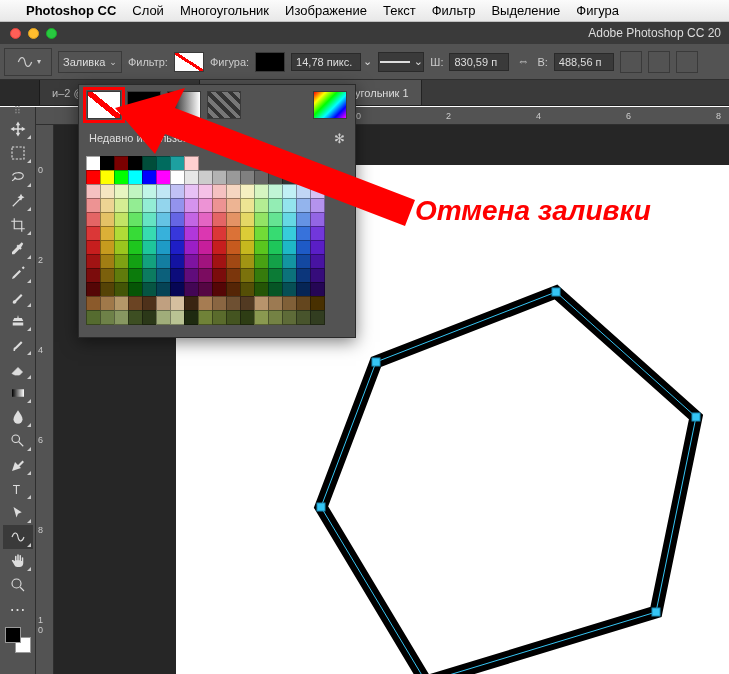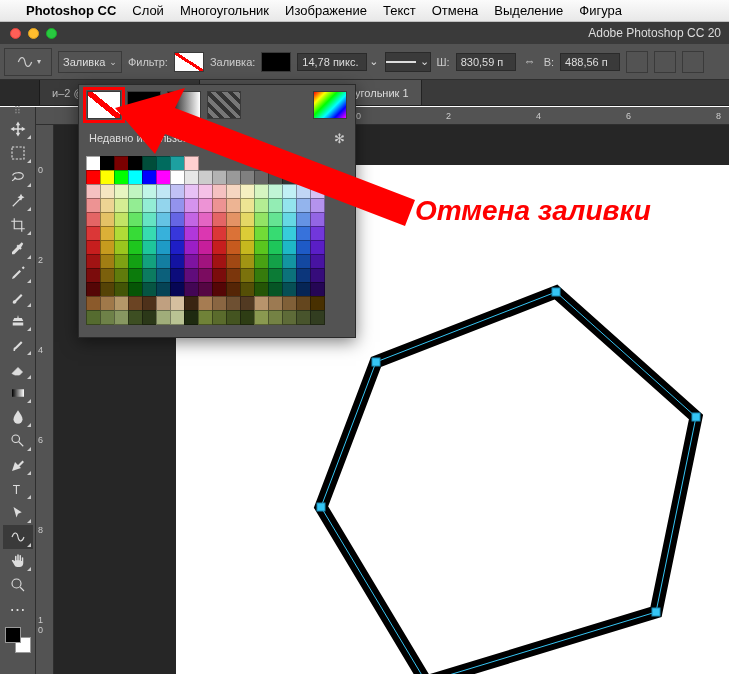--- a/index.html
+++ b/index.html
@@ -98,21 +98,21 @@
 </head>
 <body>
 
 <div class="mac-menu">
   <span class="apple"></span>
   <span class="app">Photoshop CC</span>
   <span>Слой</span>
   <span>Многоугольник</span>
   <span>Изображение</span>
   <span>Текст</span>
-  <span>Отмена</span>
+  <span>Фильтр</span>
   <span>Выделение</span>
   <span>Фигура</span>
 </div>
 
 <div class="app-title">
   <div class="traffic">
     <div class="tl red"></div>
     <div class="tl yellow"></div>
     <div class="tl green"></div>
   </div>
@@ -125,21 +125,21 @@
         <path fill="none" stroke="#ccc" stroke-width="1.5" d="M4 12c3-8 7-6 8 0s5 8 8 0"></path>
       </svg>
     <span style="font-size:8px;color:#ccc;margin-left:2px">▾</span>
   </div>
   <div class="dropdown">
     <span>Заливка</span>
     <span class="chev">⌄</span>
   </div>
   <span class="label">Фильтр:</span>
   <span class="swatch-btn nofill"></span>
-  <span class="label">Заливка:</span>
+  <span class="label">Фигура:</span>
   <span class="swatch-btn black"></span>
   <div class="stroke-input">
     <div class="field">14,78 пикс.</div>
     <span class="chev">⌄</span>
   </div>
   <div class="stroke-opts">
       <div class="line"></div>
       <span class="chev" style="margin-left:4px">⌄</span>
     </div>
   <span class="label">Ш:</span>

